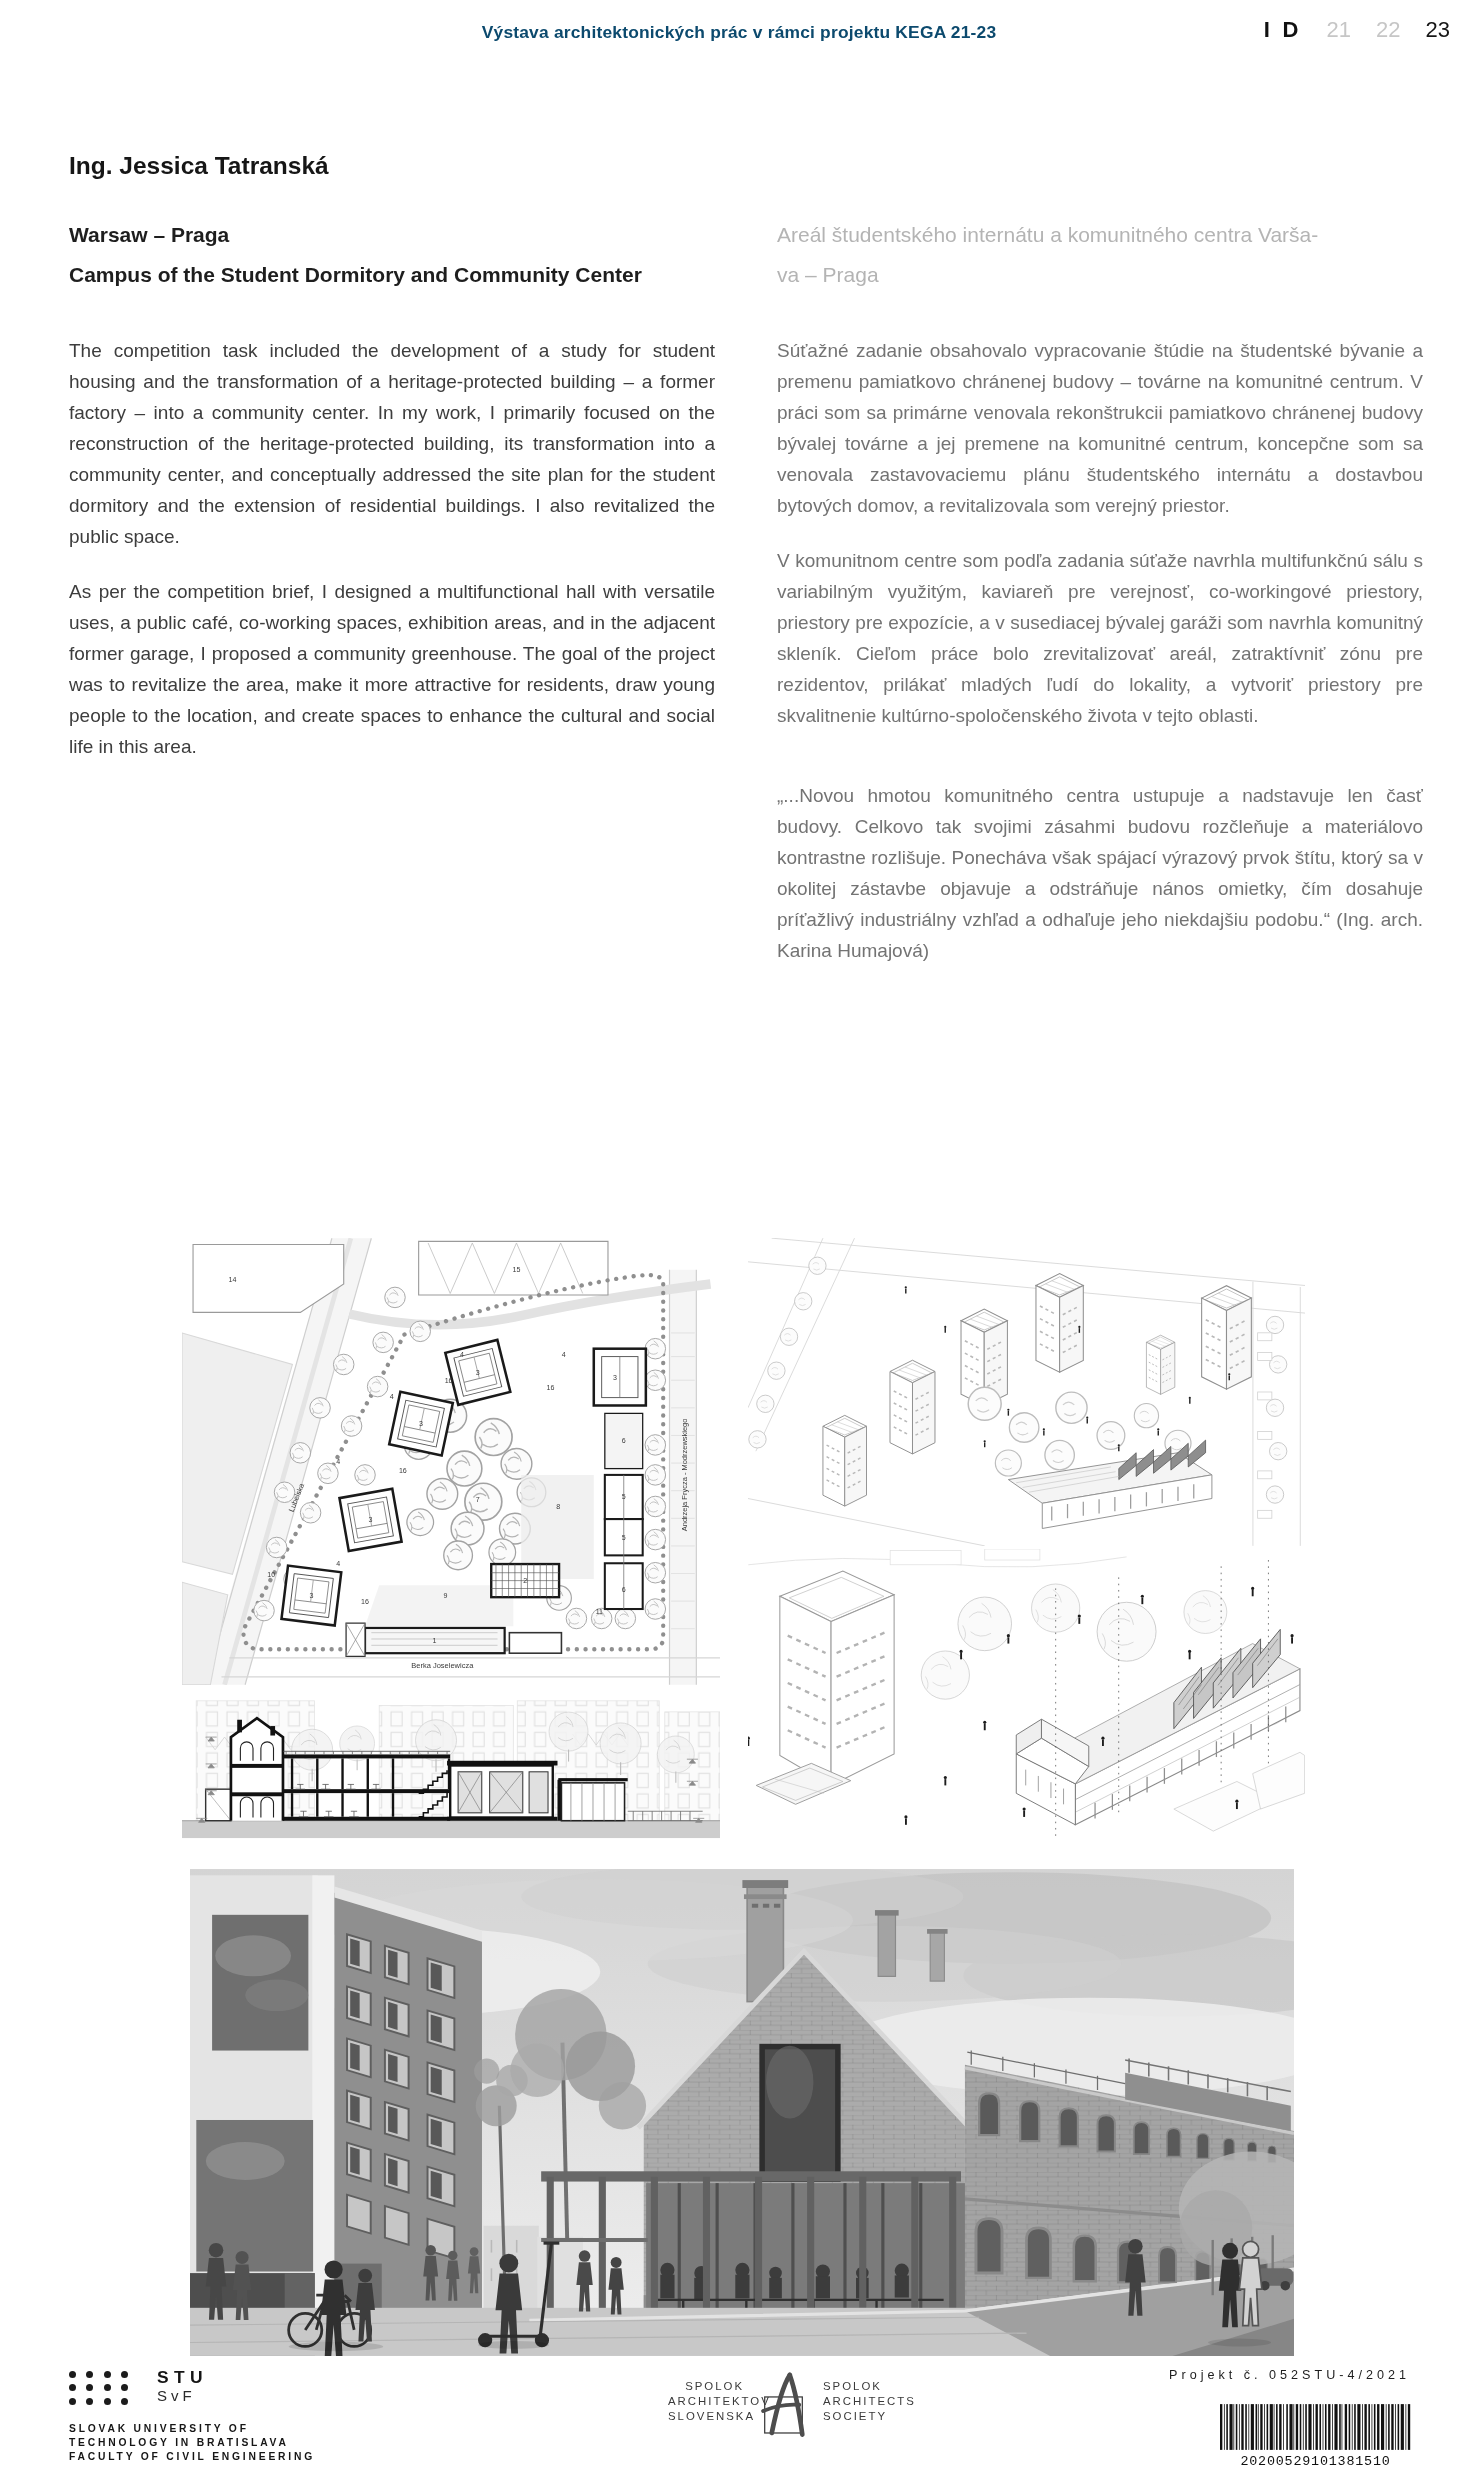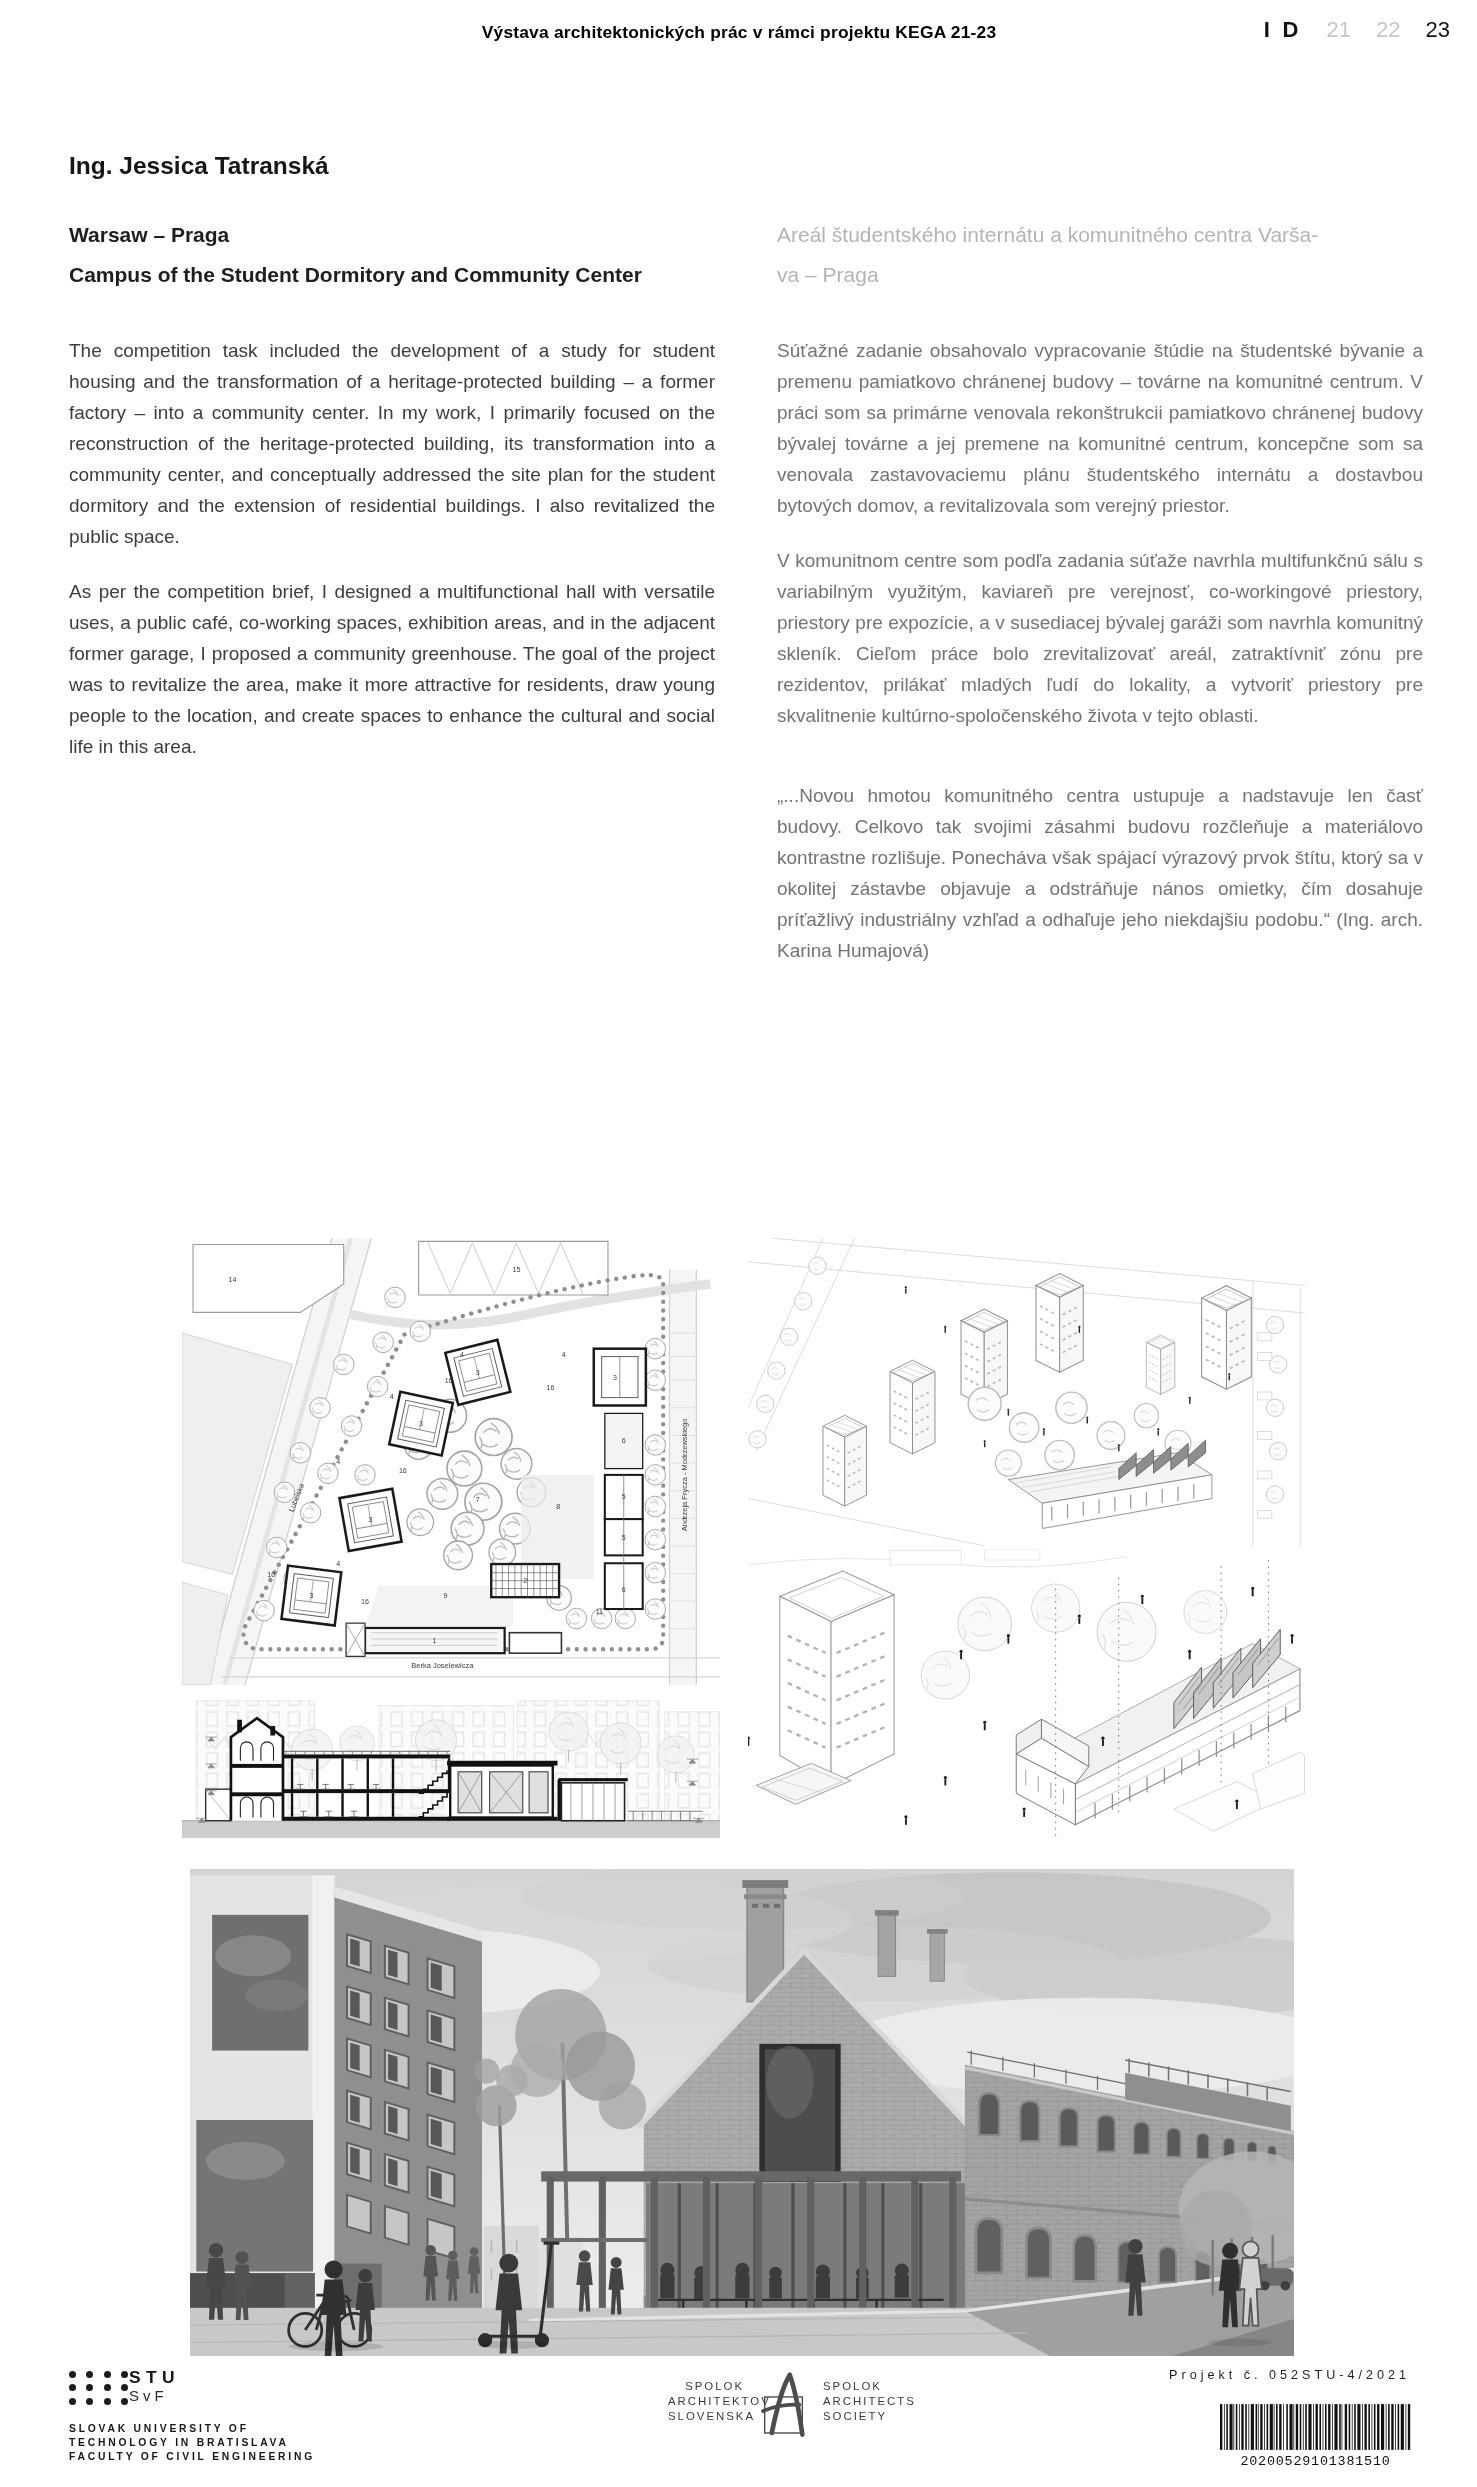--- a/index.html
+++ b/index.html
@@ -1,21 +1,21 @@
 <!DOCTYPE html>
 <html lang="en" style="font-size:12.6px"><head>
 <meta charset="utf-8">
 <title>Poster</title>
 <style>
   html,body{margin:0;padding:0;background:#ffffff;}
   .page{position:relative;width:1478px;height:2487px;background:#fff;overflow:hidden;
         font-family:"Liberation Sans","DejaVu Sans",sans-serif;color:#222;}
   
   .hdr-title{position:absolute;top:22px;left:0;right:0;text-align:center;
-             font-size:17.4px;font-weight:700;color:#000000;letter-spacing:0.2px;}
+             font-size:17.4px;font-weight:700;color:#0c4a6e;letter-spacing:0.2px;}
   .hdr-id{position:absolute;top:17.4px;right:28px;font-size:22px;display:flex;gap:25px;align-items:flex-start;}
   .hdr-id .lbl{font-weight:700;color:#111;letter-spacing:3.2px;}
   .hdr-id .dim{color:#c6c6c6;font-weight:400;}
   .hdr-id .cur{color:#161616;font-weight:400;}
   
   .author{position:absolute;left:69px;top:152px;font-size:24.5px;font-weight:700;color:#161616;}
   .title{position:absolute;top:215px;width:657px;font-size:21px;font-weight:600;line-height:40px;color:#1e1e1e;}
   .title.en{left:69px;}
   .title.sk{left:777px;color:#b4b4b4;font-weight:500;}
   
@@ -28,21 +28,21 @@
   
   .gfx{position:absolute;}
   .gfx svg{display:block;width:100%;height:100%;}
   #site-plan{left:182px;top:1238px;width:538px;height:447px;}
   #axon-top{left:748px;top:1238px;width:557px;height:308px;}
   #axon-bottom{left:748px;top:1549px;width:557px;height:290px;}
   #section{left:182px;top:1688px;width:538px;height:155px;}
   #photo{left:190px;top:1869px;width:1104px;height:487px;}
   
   .stu{position:absolute;left:69px;top:2368px;}
-  .stu .mark{display:flex;gap:1px;align-items:flex-start;}
+  .stu .mark{display:flex;gap:29px;align-items:flex-start;}
   .stu .dots{display:grid;grid-template-columns:repeat(4,7px);grid-auto-rows:7px;column-gap:10.3px;row-gap:6.3px;padding-top:3.2px;}
   .stu .dots i{width:7px;height:7px;border-radius:50%;background:#1c1c1c;}
   .stu .acr{font-size:17.4px;font-weight:700;letter-spacing:5.5px;color:#141414;line-height:19px;}
   .stu .fac{font-size:15px;font-weight:500;letter-spacing:4px;color:#2a2a2a;}
   .stu .uni{margin-top:17px;font-size:10.3px;font-weight:700;letter-spacing:2.8px;color:#161616;line-height:14px;}
   .sas{position:absolute;left:668px;top:2379px;display:flex;align-items:flex-start;gap:16px;}
   .sas .l{width:76px;text-align:right;font-size:11.4px;letter-spacing:2px;color:#3a3a3a;line-height:15px;}
   .sas .r{width:87px;text-align:left;font-size:11.4px;letter-spacing:2px;color:#3a3a3a;line-height:15px;}
   .sas .emblem{width:47px;height:68px;margin-top:-9.5px;}
   .projekt{position:absolute;right:68px;top:2368px;font-size:12.6px;letter-spacing:4px;color:#1d1d1d;}

